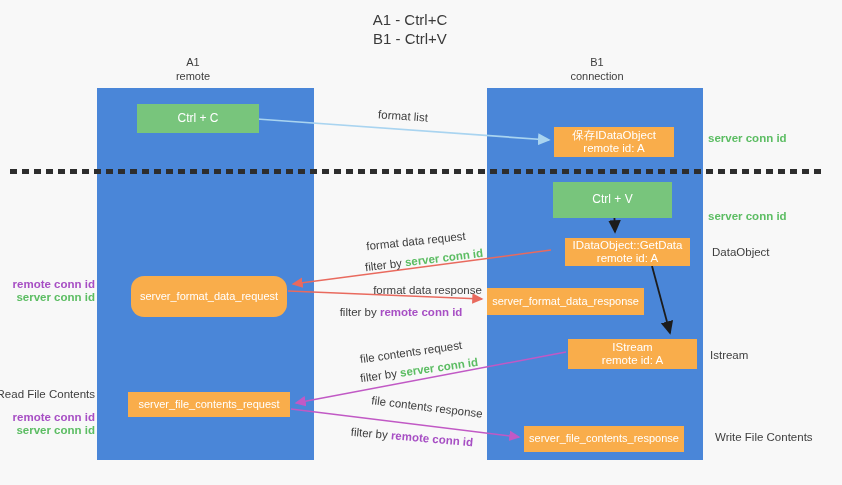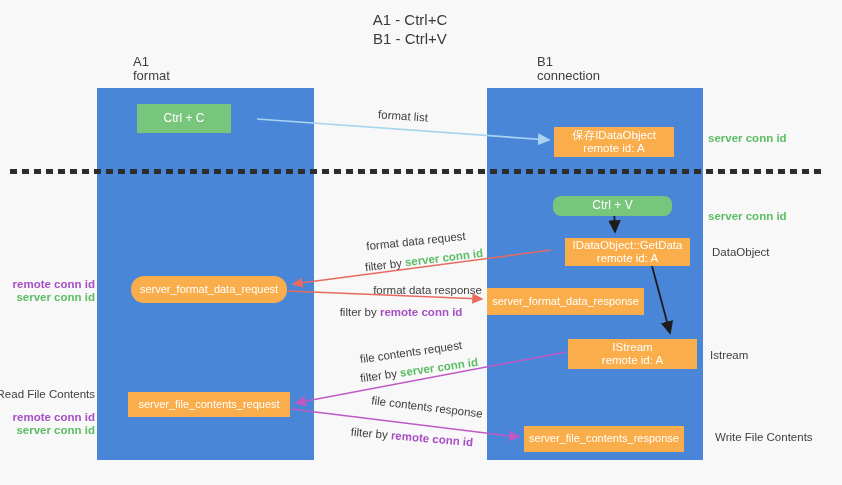--- a/index.html
+++ b/index.html
@@ -5,22 +5,22 @@
   html,body { margin:0; padding:0; background:#f8f8f8; }
   .canvas {
     position:relative; width:842px; height:485px;
     background:#f8f8f8; overflow:hidden;
     font-family:Liberation Sans, sans-serif;
     color:#3e3e3e;
   }
   .lifeline { position:absolute; background:#4a86d8; }
   .title { position:absolute; left:330px; top:10px; width:160px; text-align:center;
            font-size:15px; line-height:19px; color:#3a3a3a; }
-  .col-header { position:absolute; width:120px; text-align:left;
-                font-size:13px; line-height:14px; color:#3d3d3d; }
+  .col-header { position:absolute; width:120px; text-align:center;
+                font-size:11px; line-height:14px; color:#3d3d3d; }
   .box { position:absolute; display:flex; flex-direction:column; align-items:center;
          justify-content:center; color:#ffffff; text-align:center;
          font-size:11px; line-height:13.5px; z-index:3; }
   .green-box { background:#78c57c; font-size:12px; }
   .orange-box { background:#f9ad4b; }
   .lbl { position:absolute; white-space:nowrap; font-size:11.5px; color:#3e3e3e;
          transform-origin:center center; z-index:4; }
   .green-text { color:#5cbd63; font-weight:bold; }
   .purple-text { color:#a74fc4; font-weight:bold; }
   .ann { position:absolute; white-space:nowrap; font-size:11.5px; z-index:4; }
@@ -35,21 +35,21 @@
 
 <div class="canvas">
 
   <div class="title">
     <div>A1 - Ctrl+C</div>
     <div>B1 - Ctrl+V</div>
   </div>
 
   <div class="col-header" style="left:133px; top:55px;">
     <div>A1</div>
-    <div>format</div>
+    <div>remote</div>
   </div>
   <div class="col-header" style="left:537px; top:55px;">
     <div>B1</div>
     <div>connection</div>
   </div>
 
   <div class="lifeline" style="left:97px; top:88px; width:217px; height:372px;"></div>
   <div class="lifeline" style="left:487px; top:88px; width:216px; height:372px;"></div>
 
   <div class="dotted-divider"></div>
@@ -71,39 +71,39 @@
     </defs>
     <line x1="257" y1="119" x2="549" y2="140" stroke="#a9d4f0" stroke-width="1.7" marker-end="url(#m-blue)"></line>
     <line x1="614" y1="207" x2="615" y2="232" stroke="#1c1c1c" stroke-width="1.8" marker-end="url(#m-black)"></line>
     <line x1="551" y1="250" x2="293" y2="284" stroke="#e96a5e" stroke-width="1.5" marker-end="url(#m-red)"></line>
     <line x1="288" y1="291" x2="482" y2="299" stroke="#e96a5e" stroke-width="1.5" marker-end="url(#m-red)"></line>
     <line x1="652" y1="266" x2="670" y2="333" stroke="#1c1c1c" stroke-width="1.8" marker-end="url(#m-black)"></line>
     <line x1="566" y1="352" x2="296" y2="403" stroke="#c159c5" stroke-width="1.5" marker-end="url(#m-mag)"></line>
     <line x1="291" y1="409" x2="519" y2="437" stroke="#c159c5" stroke-width="1.5" marker-end="url(#m-mag)"></line>
   </svg>
 
-  <div class="box green-box" style="left:137px; top:104px; width:94px; height:29px;">
+  <div class="box green-box" style="left:137px; top:104px; width:122px; height:29px;">
     <span>Ctrl + C</span>
   </div>
 
   <div class="box orange-box" style="left:554px; top:127px; width:120px; height:30px; font-size:11.5px;">
     <span>保存IDataObject</span>
     <span>remote id: A</span>
   </div>
 
-  <div class="box green-box" style="left:553px; top:196px; width:119px; height:20px;border-radius:8px;">
+  <div class="box green-box" style="left:553px; top:182px; width:119px; height:36px;">
     <span>Ctrl + V</span>
   </div>
 
   <div class="box orange-box" style="left:565px; top:238px; width:125px; height:28px; font-size:11.5px;">
     <span>IDataObject::GetData</span>
     <span>remote id: A</span>
   </div>
 
-  <div class="box orange-box" style="left:131px; top:276px; width:156px; height:27px;border-radius:13px;">
+  <div class="box orange-box" style="left:131px; top:276px; width:156px; height:41px;border-radius:13px;">
     <span>server_format_data_request</span>
   </div>
 
   <div class="box orange-box" style="left:487px; top:288px; width:157px; height:27px;">
     <span>server_format_data_response</span>
   </div>
 
   <div class="box orange-box" style="left:568px; top:339px; width:129px; height:30px; font-size:11.5px;">
     <span>IStream</span>
     <span>remote id: A</span>

